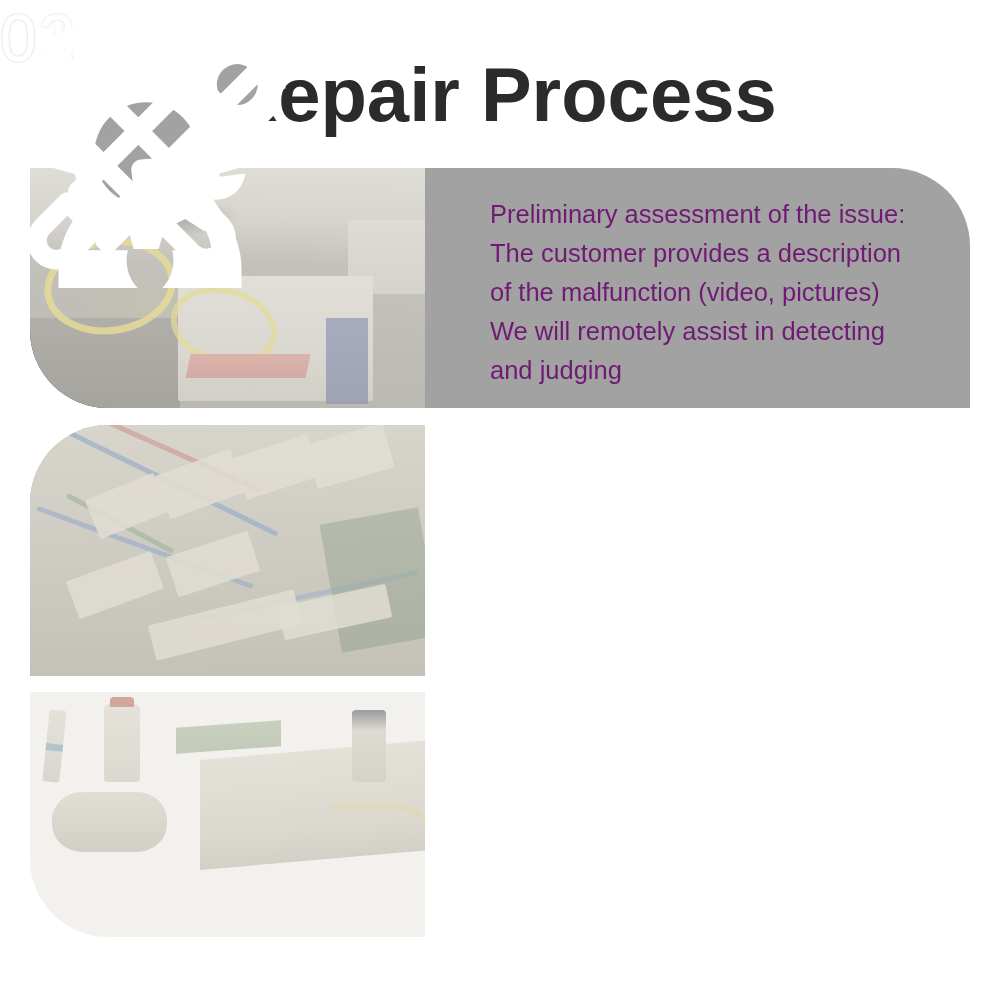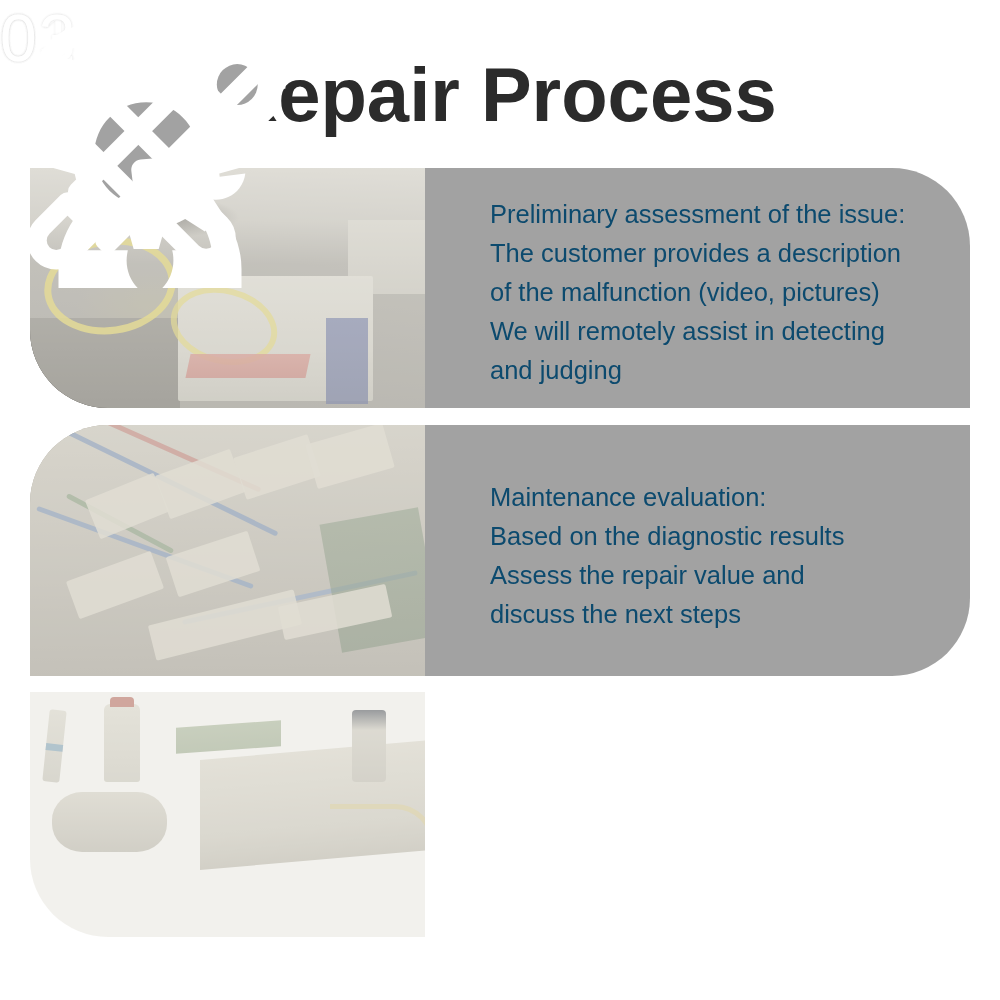--- a/index.html
+++ b/index.html
@@ -65,21 +65,21 @@
     left: 395px;
     right: 0;
     height: 100%;
     background: #a2a2a2;
   }
 
   .panel-text {
     position: absolute;
     left: 65px;
     right: 30px;
-    color: #0c4a6e;
+    color: #701a75;
     font-size: 25.5px;
     line-height: 39px;
     font-family: "Liberation Sans", sans-serif;
     white-space: pre-line;
   }
   #step-1 .panel-text { top: 27px; }
   #step-2 .panel-text { top: 53px; }
   #step-3 .panel-text { top: 30px; }
 
   .step-number {
@@ -293,26 +293,20 @@
       <div class="pad" style="left:208px; top:20px; width:78px; height:44px; transform:rotate(-18deg);"></div>
       <div class="pad" style="left:280px; top:8px; width:80px; height:46px; transform:rotate(-16deg);"></div>
       <div class="pad" style="left:40px; top:140px; width:90px; height:40px; transform:rotate(-20deg);"></div>
       <div class="pad" style="left:140px; top:118px; width:86px; height:42px; transform:rotate(-18deg);"></div>
       <div class="pad" style="left:120px; top:182px; width:150px; height:36px; transform:rotate(-14deg);"></div>
       <div class="green" style="left:300px; top:90px; width:100px; height:130px; transform:rotate(-10deg);"></div>
       <div class="pad" style="left:250px; top:170px; width:110px; height:34px; transform:rotate(-12deg);"></div>
     </div>
     <div class="photo-veil"></div>
   </div>
-  <div class="panel">
-    <div class="panel-text">Maintenance evaluation:
-Based on the diagnostic results
-Assess the repair value and
-discuss the next steps</div>
-  </div>
 </div>
 <div class="step-number">02</div>
 <div class="step-icon">
   <svg viewBox="0 0 110 110" width="100%" height="100%">
     <g fill="#ffffff">
       <path d="M84.5 12.5l-1.5 5.4c-1.6.3-3.1.9-4.5 1.7l-4.7-3-4.3 4.3 3 4.7c-.8 1.4-1.4 2.9-1.7 4.5l-5.4 1.5v6.1l5.4 1.5c.3 1.6.9 3.1 1.7 4.5l-3 4.7 4.3 4.3 4.7-3c1.4.8 2.9 1.4 4.5 1.7l1.5 5.4h6.1l1.5-5.4c1.6-.3 3.1-.9 4.5-1.7l4.7 3 4.3-4.3-3-4.7c.8-1.4 1.4-2.9 1.7-4.5l5.4-1.5v-6.1l-5.4-1.5c-.3-1.6-.9-3.1-1.7-4.5l3-4.7-4.3-4.3-4.7 3c-1.4-.8-2.9-1.4-4.5-1.7l-1.5-5.4z" transform="scale(0.86) translate(12,0)"></path>
       <circle cx="87" cy="31" r="7.5" fill="#a2a2a2"></circle>
       <path d="M49 22.5l-2.3 8.2c-2.6.5-5.1 1.5-7.4 2.8l-7.2-4.6-6.5 6.5 4.6 7.2c-1.3 2.3-2.3 4.8-2.8 7.4l-8.2 2.3v9.2l8.2 2.3c.5 2.6 1.5 5.1 2.8 7.4l-4.6 7.2 6.5 6.5 7.2-4.6c2.3 1.3 4.8 2.3 7.4 2.8l2.3 8.2h9.2l2.3-8.2c2.6-.5 5.1-1.5 7.4-2.8l7.2 4.6 6.5-6.5-4.6-7.2c1.3-2.3 2.3-4.8 2.8-7.4l8.2-2.3v-9.2l-8.2-2.3c-.5-2.6-1.5-5.1-2.8-7.4l4.6-7.2-6.5-6.5-7.2 4.6c-2.3-1.3-4.8-2.3-7.4-2.8l-2.3-8.2z"></path>
       <circle cx="53.6" cy="56.5" r="22" fill="#a2a2a2"></circle>
       <path d="M53.6 31.5c-13.8 0-25 11.2-25 25s11.2 25 25 25 25-11.2 25-25-11.2-25-25-25zm0 6c10.5 0 19 8.5 19 19s-8.5 19-19 19-19-8.5-19-19 8.5-19 19-19z"></path>

